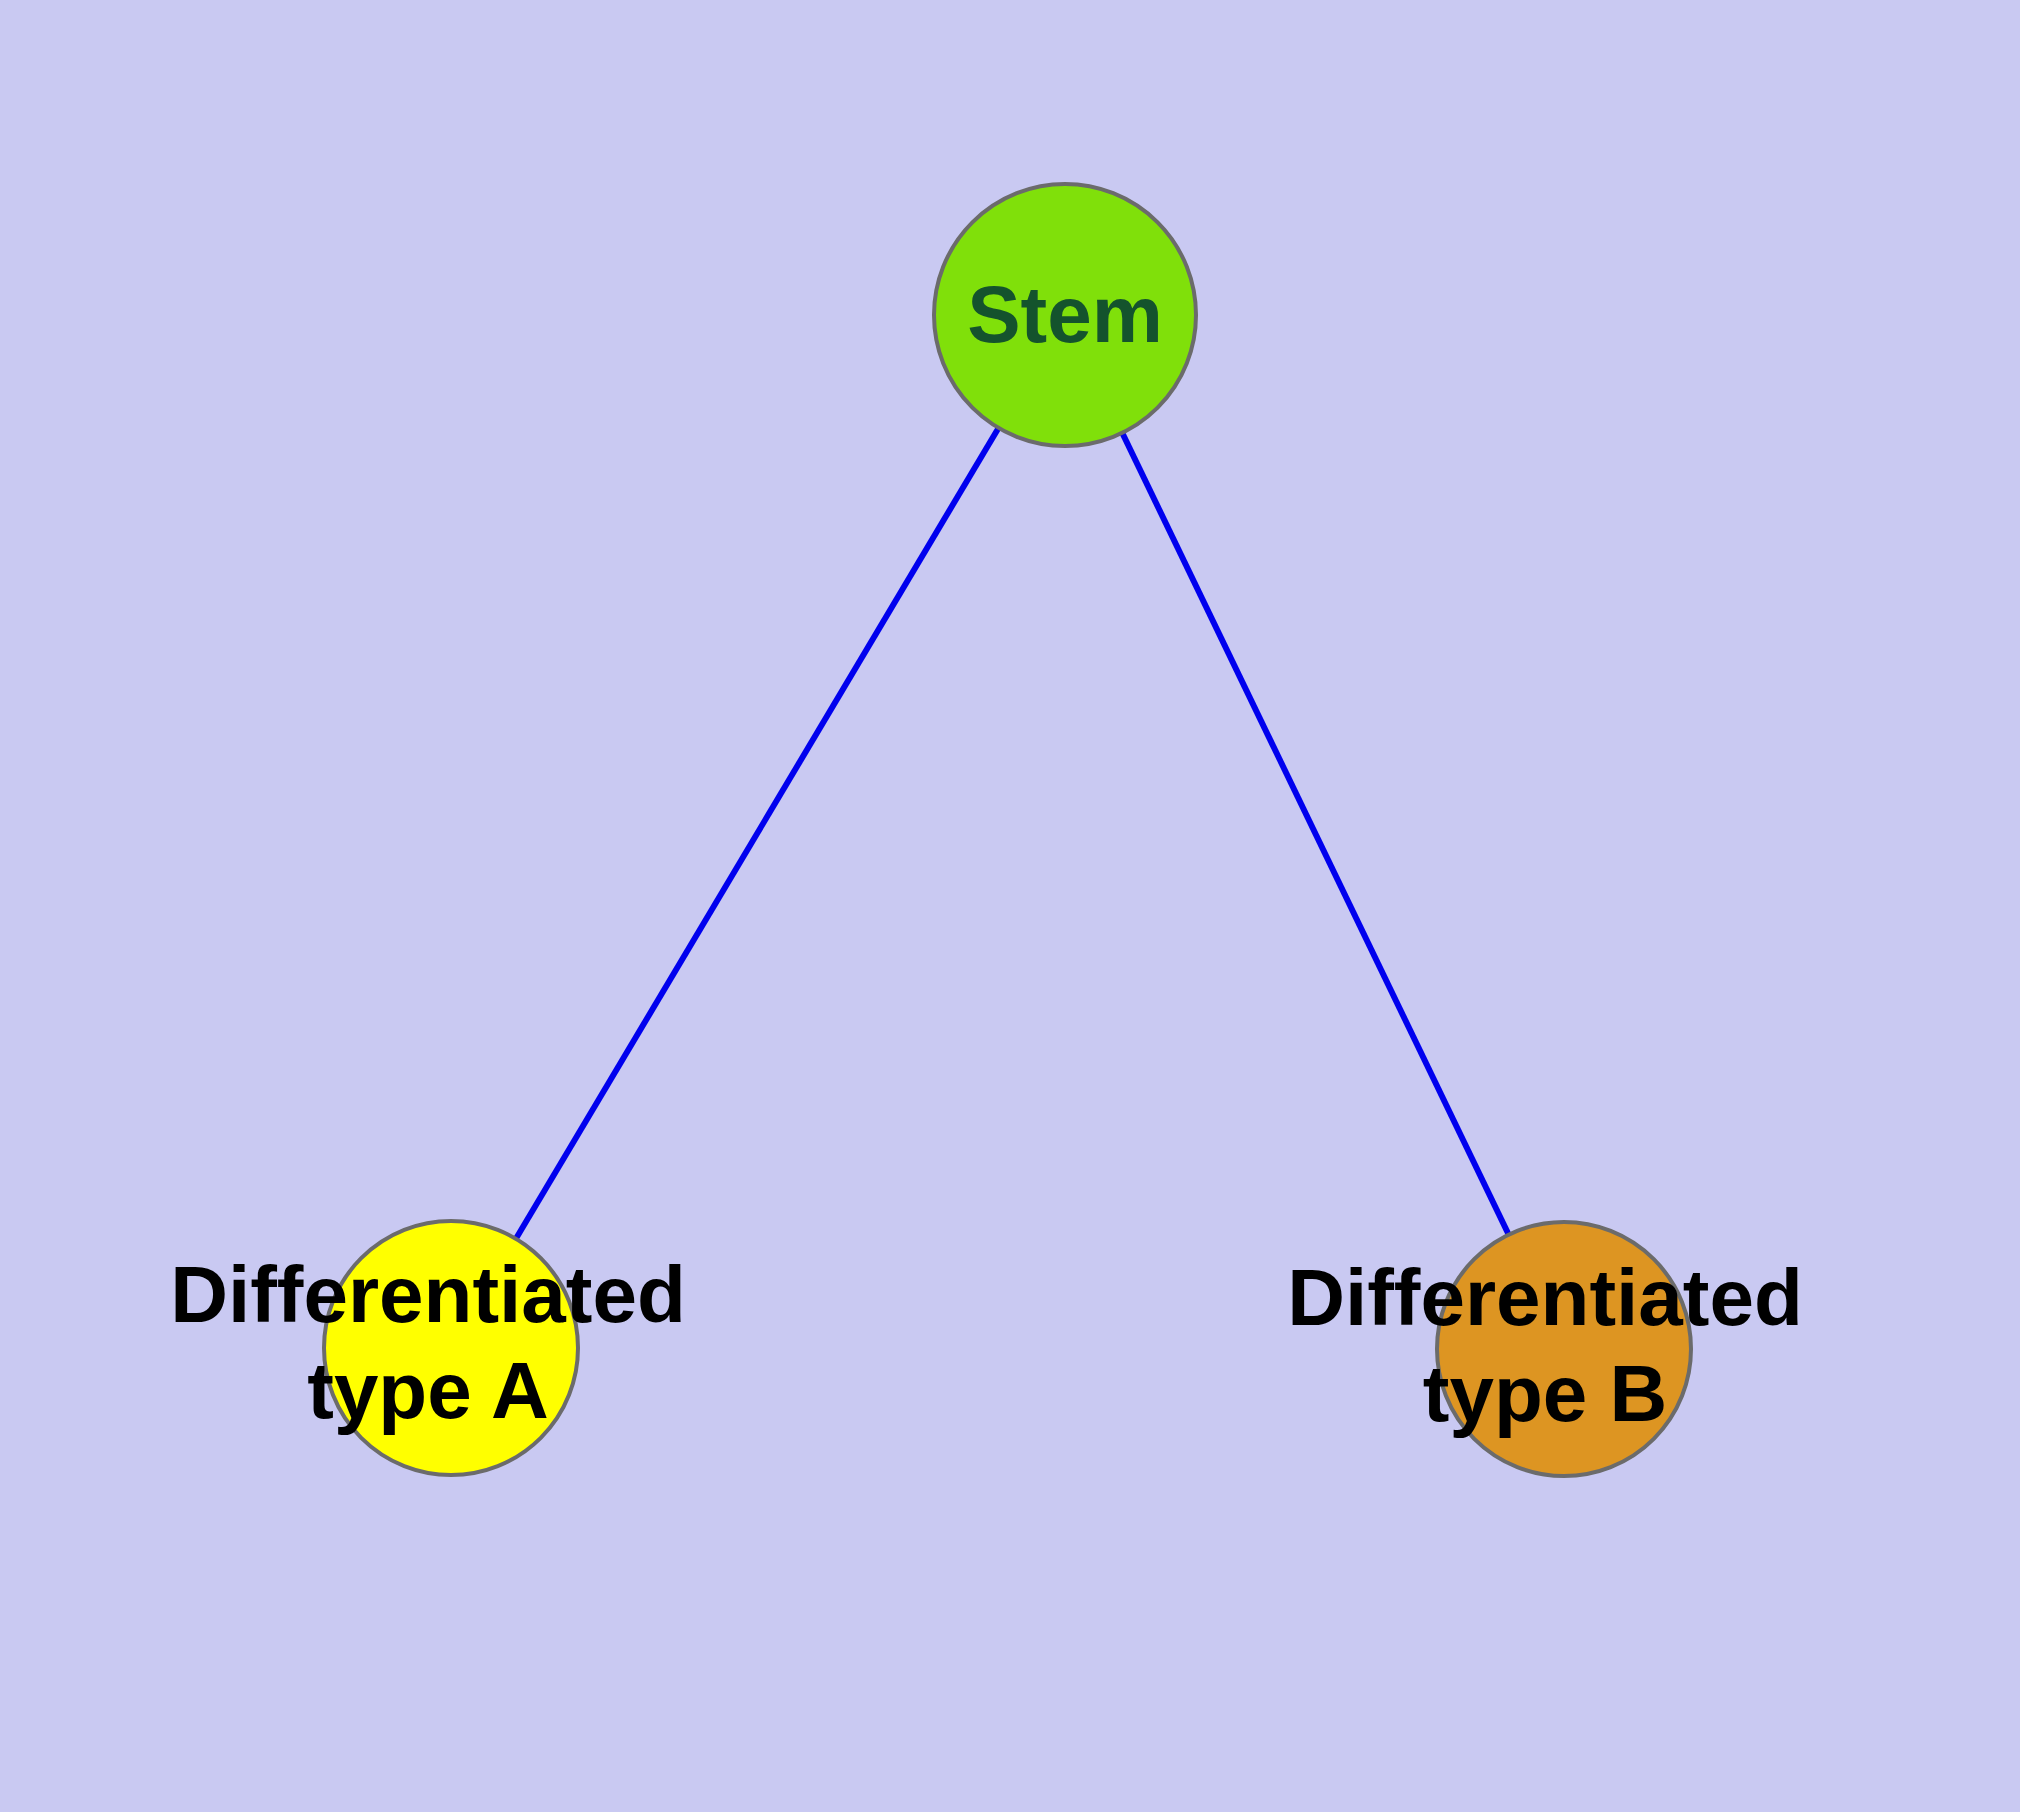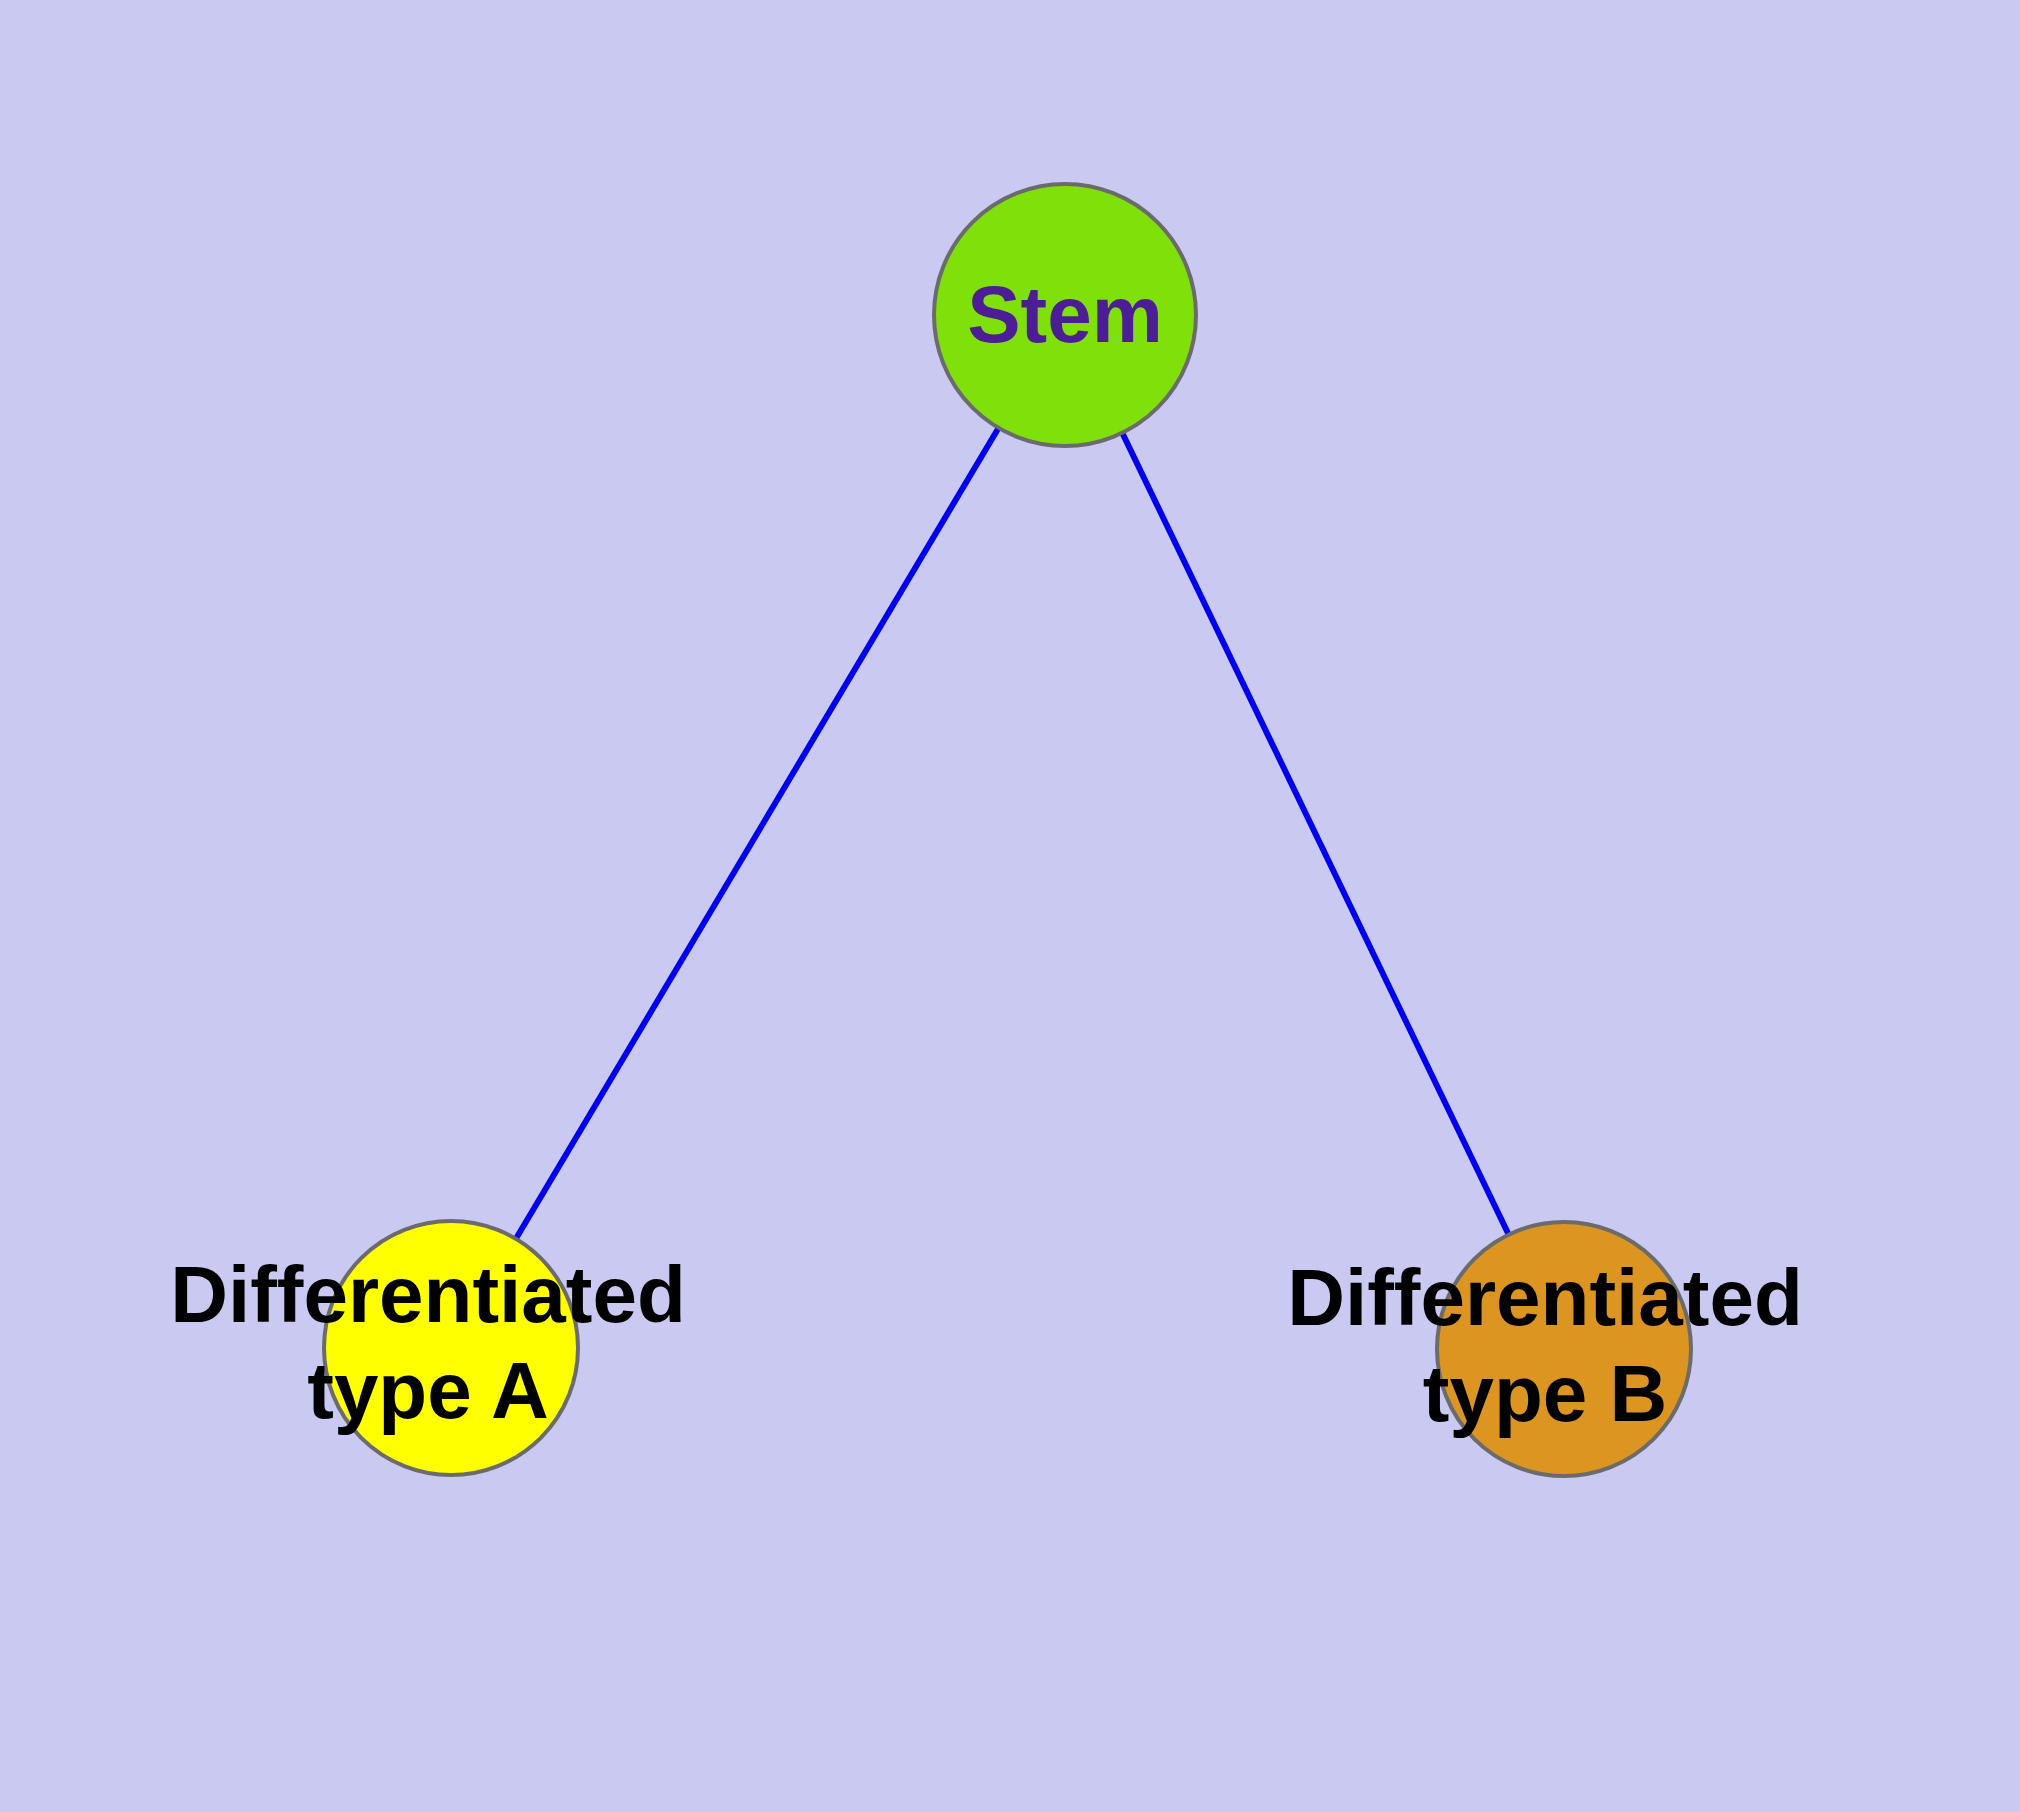--- a/index.html
+++ b/index.html
@@ -41,21 +41,21 @@
 </style>
 </head>
 <body style="background: rgb(201, 201, 242);">
 
 <div id="canvas" style="background: rgb(201, 201, 242);">
   <svg id="edges-layer" width="2021" height="1812" viewBox="0 0 2384 2138">
       <line x1="1257" y1="372" x2="532" y2="1590" stroke="#0000ee" stroke-width="7"></line>
       <line x1="1257" y1="372" x2="1845" y2="1592" stroke="#0000ee" stroke-width="7"></line>
     </svg>
 <div class="node-circle" style="left: 932px; top: 182px; width: 266px; height: 266px; background: rgb(128, 224, 10); border-color: rgb(107, 107, 107); border-width: 4.2px;"></div>
-    <div class="node-label" style="left: 1065px; top: 315px; color: #4c1d95;">Stem</div>
+    <div class="node-label" style="left: 1065px; top: 315px; color: #14532d;">Stem</div>
     <div class="node-circle" style="left: 322px; top: 1219px; width: 258px; height: 258px; background: rgb(255, 255, 0); border-color: rgb(107, 107, 107); border-width: 4.2px;"></div>
     <div class="node-label" style="left: 428px; top: 1343px; color: rgb(0, 0, 0);">Differentiated
 type A</div>
     <div class="node-circle" style="left: 1435px; top: 1220px; width: 258px; height: 258px; background: rgb(221, 149, 34); border-color: rgb(107, 107, 107); border-width: 4.2px;"></div>
     <div class="node-label" style="left: 1545px; top: 1346px; color: rgb(0, 0, 0);">Differentiated
 type B</div>
   </div>
 
 
 </body></html>

